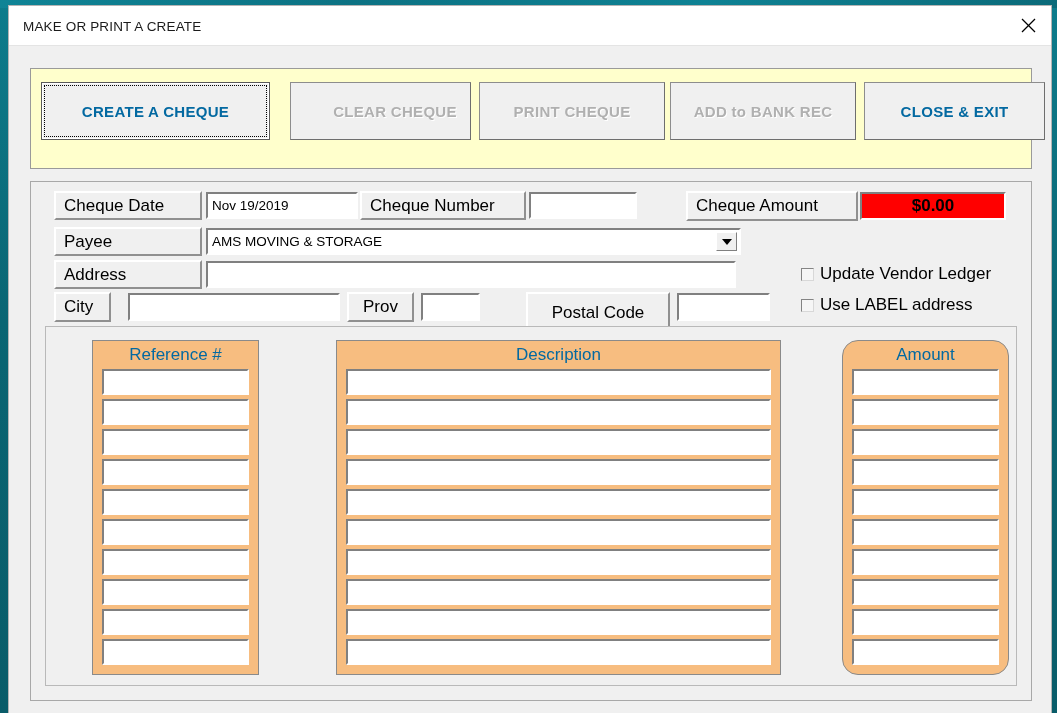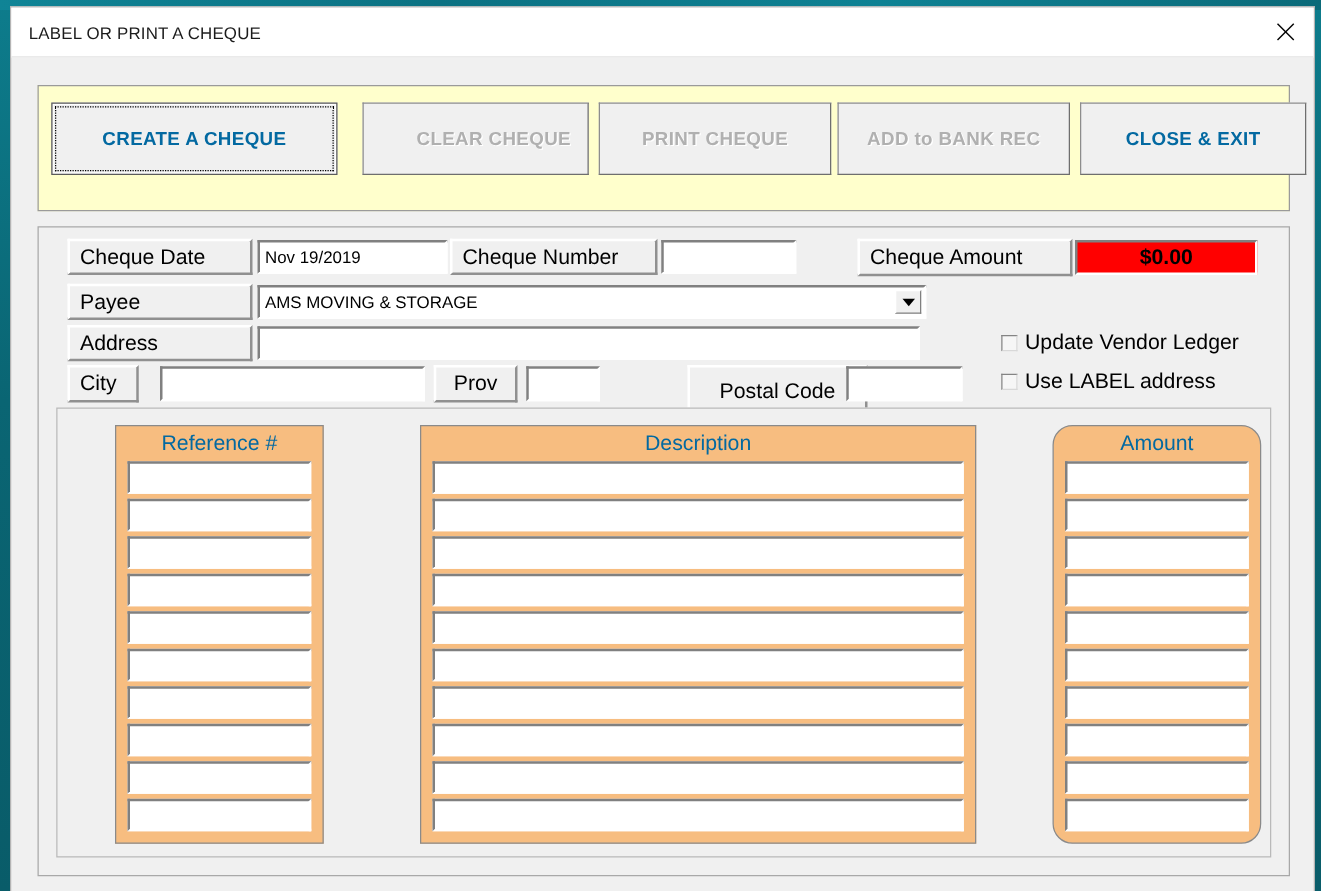--- a/index.html
+++ b/index.html
@@ -145,21 +145,21 @@
 
   
   #lbl-address  { left: 23px;  top: 78px; width: 148px; height: 29px; }
   #in-address   { left: 175px; top: 79px; width: 530px; height: 27px; }
 
   
   #lbl-city     { left: 23px;  top: 110px; width: 57px;  height: 30px; }
   #in-city      { left: 97px;  top: 111px; width: 212px; height: 28px; }
   #lbl-prov     { left: 316px; top: 110px; width: 67px;  height: 30px; }
   #in-prov      { left: 390px; top: 111px; width: 59px;  height: 28px; }
-  #lbl-postal   { left: 519px; top: 110px; width: 144px; height: 42px; }
+  #lbl-postal   { left: 495px; top: 110px; width: 144px; height: 42px; }
   #in-postal    { left: 646px; top: 111px; width: 93px;  height: 28px; }
 
   
   .chk-row { position:absolute; display:flex; align-items:center; cursor:default; }
   #chk-vendor { left: 770px; top: 82px; }
   #chk-label  { left: 770px; top: 113px; }
   .chk-box {
     width: 13px; height: 13px;
     background: #f6f6f6;
     border-top: 1px solid #848484; border-left: 1px solid #848484;
@@ -204,21 +204,21 @@
 </style>
 </head>
 <body>
 
 <div id="desktop">
   <div id="teal-strip-top"></div>
 
   <div id="window">
 
     <div id="titlebar">
-      <div id="window-title">LABEL OR PRINT A CHEQUE</div>
+      <div id="window-title">MAKE OR PRINT A CREATE</div>
       <div id="close-btn">
         <span>
           <svg width="15" height="15" viewBox="0 0 15 15">
             <line x1="1" y1="1" x2="14" y2="14" stroke="#000" stroke-width="1.2"></line>
             <line x1="14" y1="1" x2="1" y2="14" stroke="#000" stroke-width="1.2"></line>
           </svg>
         </span>
       </div>
     </div>
 

